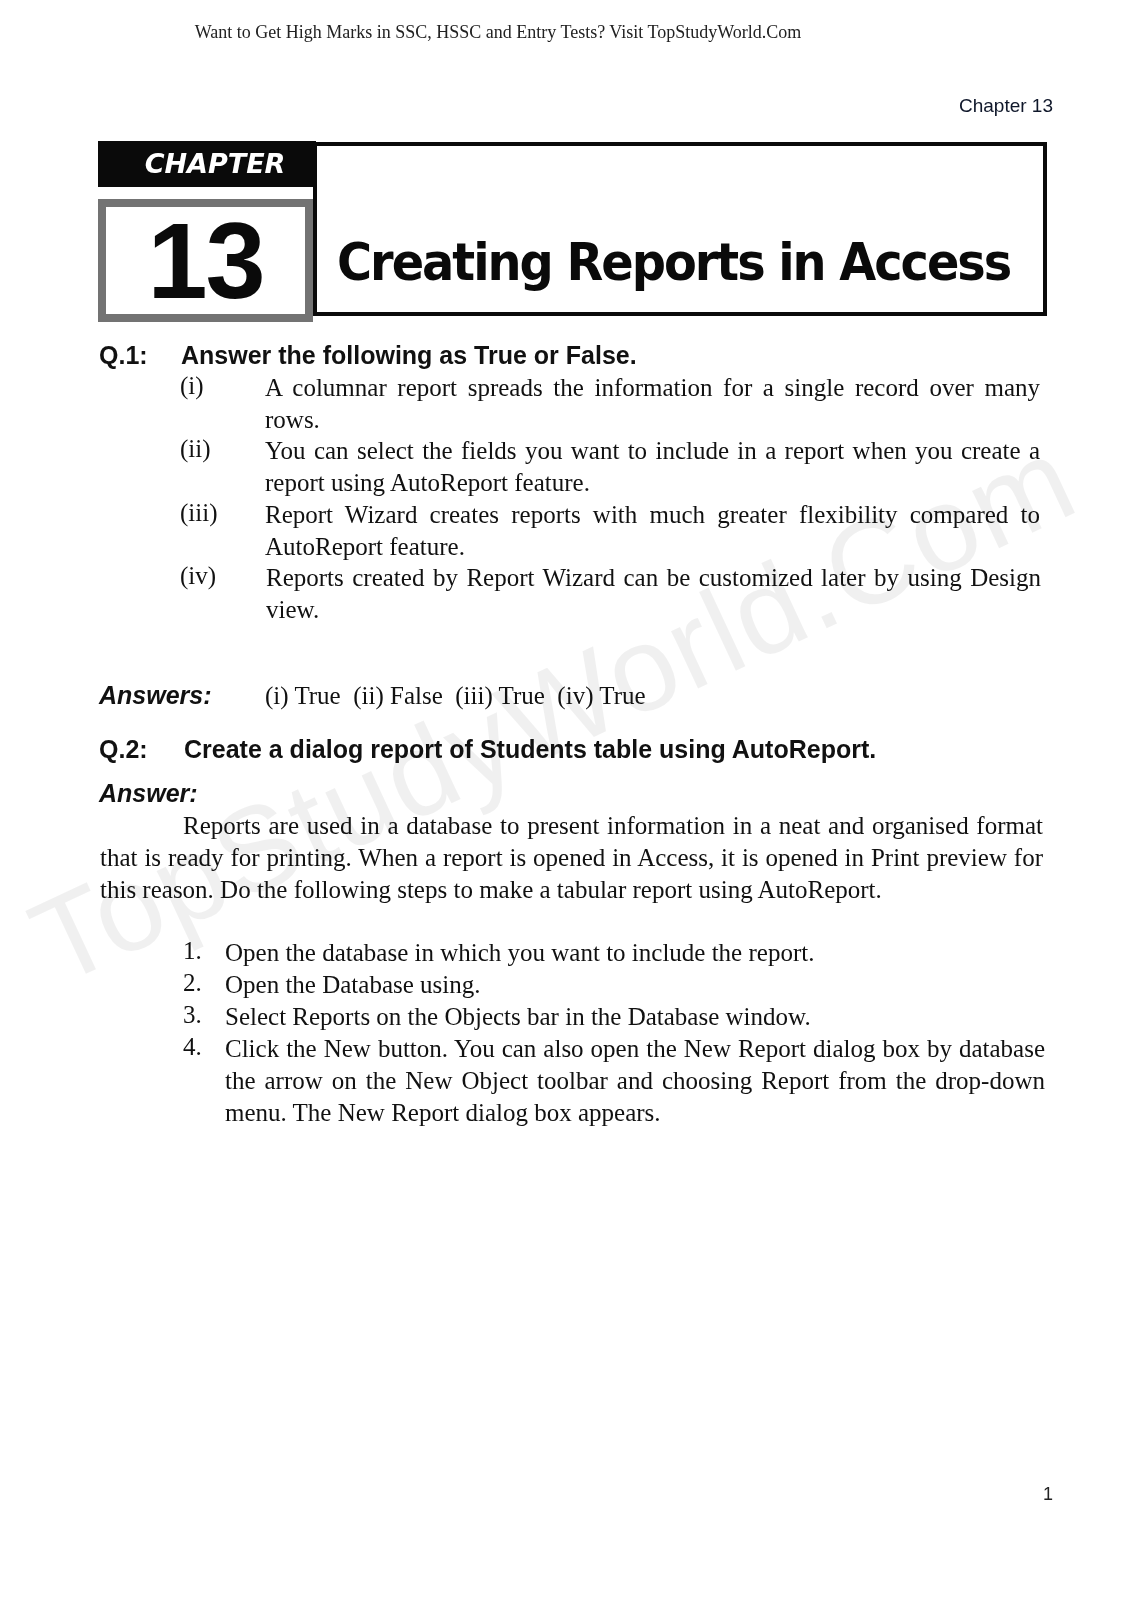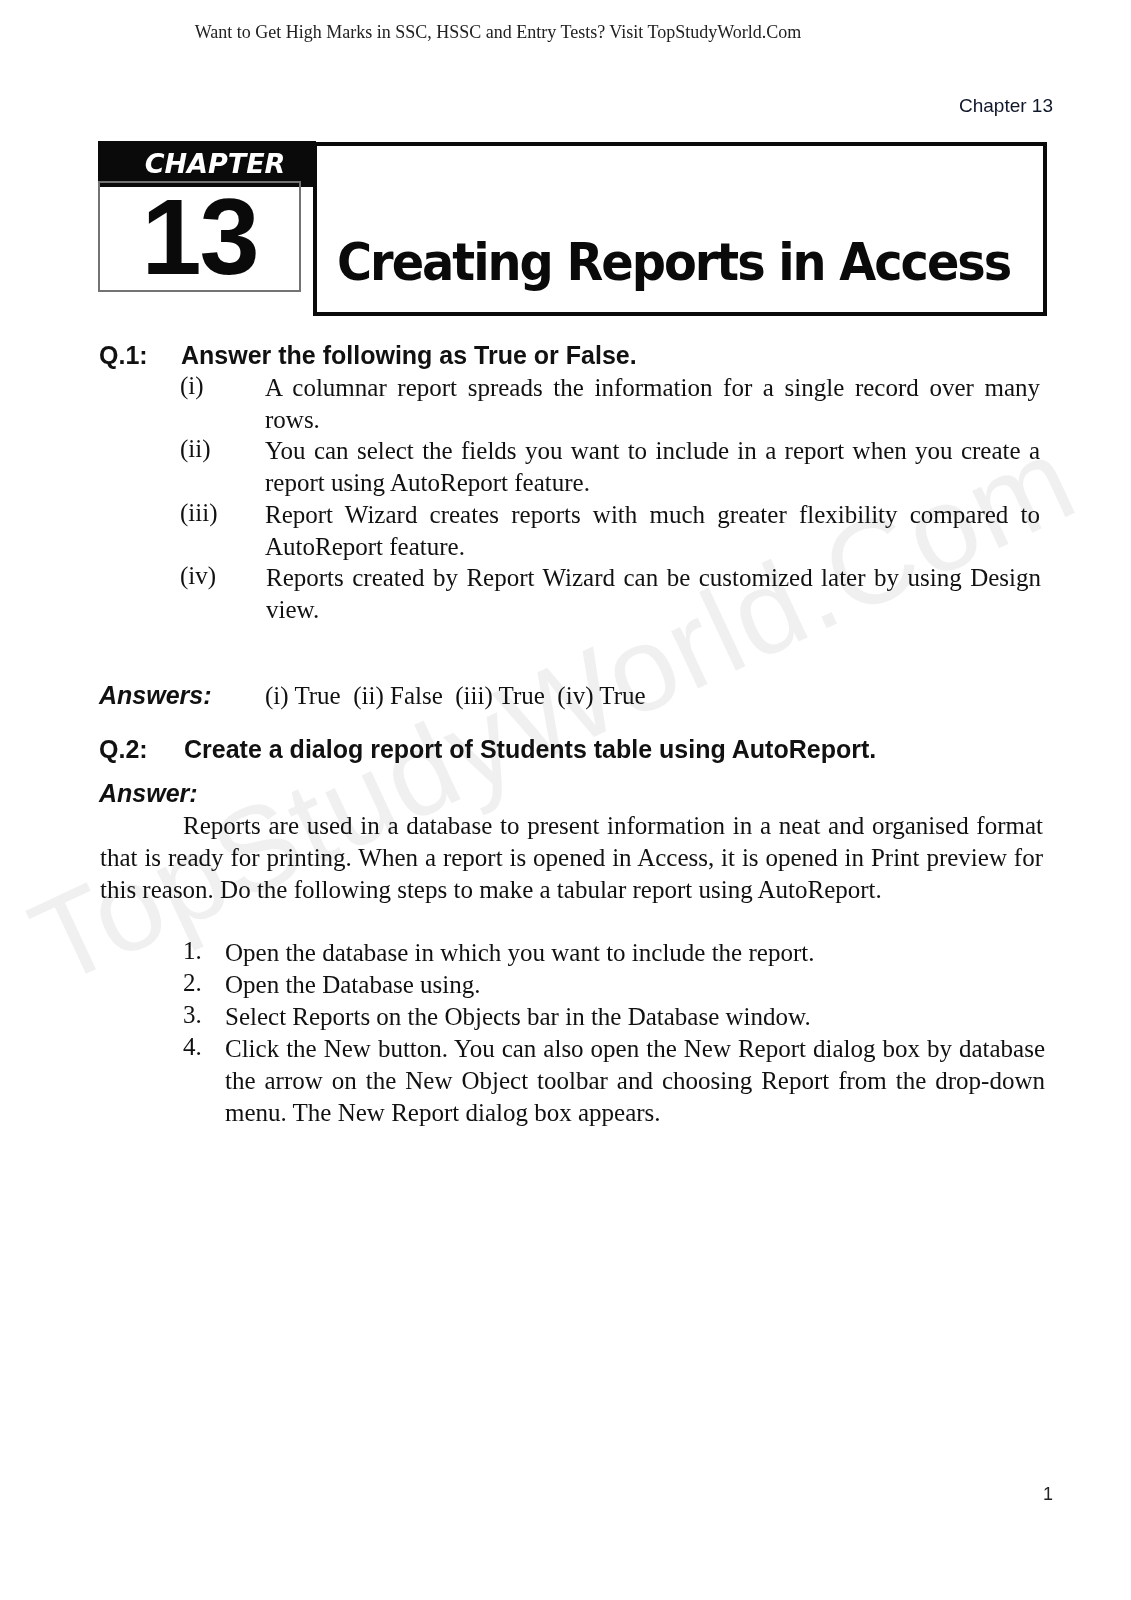--- a/index.html
+++ b/index.html
@@ -17,21 +17,21 @@
       font-size: 19px; color: #0f172a; margin-top: 33px;
     }
     .chapter-label {
       left: 98px; top: 141px; width: 202px; height: 46px; background: #0a0a0a;
       color: #fff; font-family: "DejaVu Sans", sans-serif; font-weight: bold;
       font-style: italic; font-size: 27px; line-height: 46px; text-align: center;
       letter-spacing: 0px;
       padding-left: 16px;
     }
     .chapter-num {
-      left: 98px; top: 181px; width: 199px; height: 107px; border: 2px solid #737373;
+      left: 98px; top: 199px; width: 199px; height: 107px; border: 8px solid #737373;
       font-family: "Liberation Sans", sans-serif; font-weight: bold; font-size: 108px;
       line-height: 107px; text-align: center; letter-spacing: -2px; color: #0a0a0a;
       overflow: hidden;
     }
     .title-box {
       left: 313px; top: 142px; width: 726px; height: 166px; border: 4px solid #0a0a0a;
     }
     .title-text {
       left: 337px; top: 232px; font-family: "DejaVu Sans", sans-serif; font-weight: bold;
       font-size: 52px; letter-spacing: -2.2px; color: #0a0a0a; white-space: nowrap;

